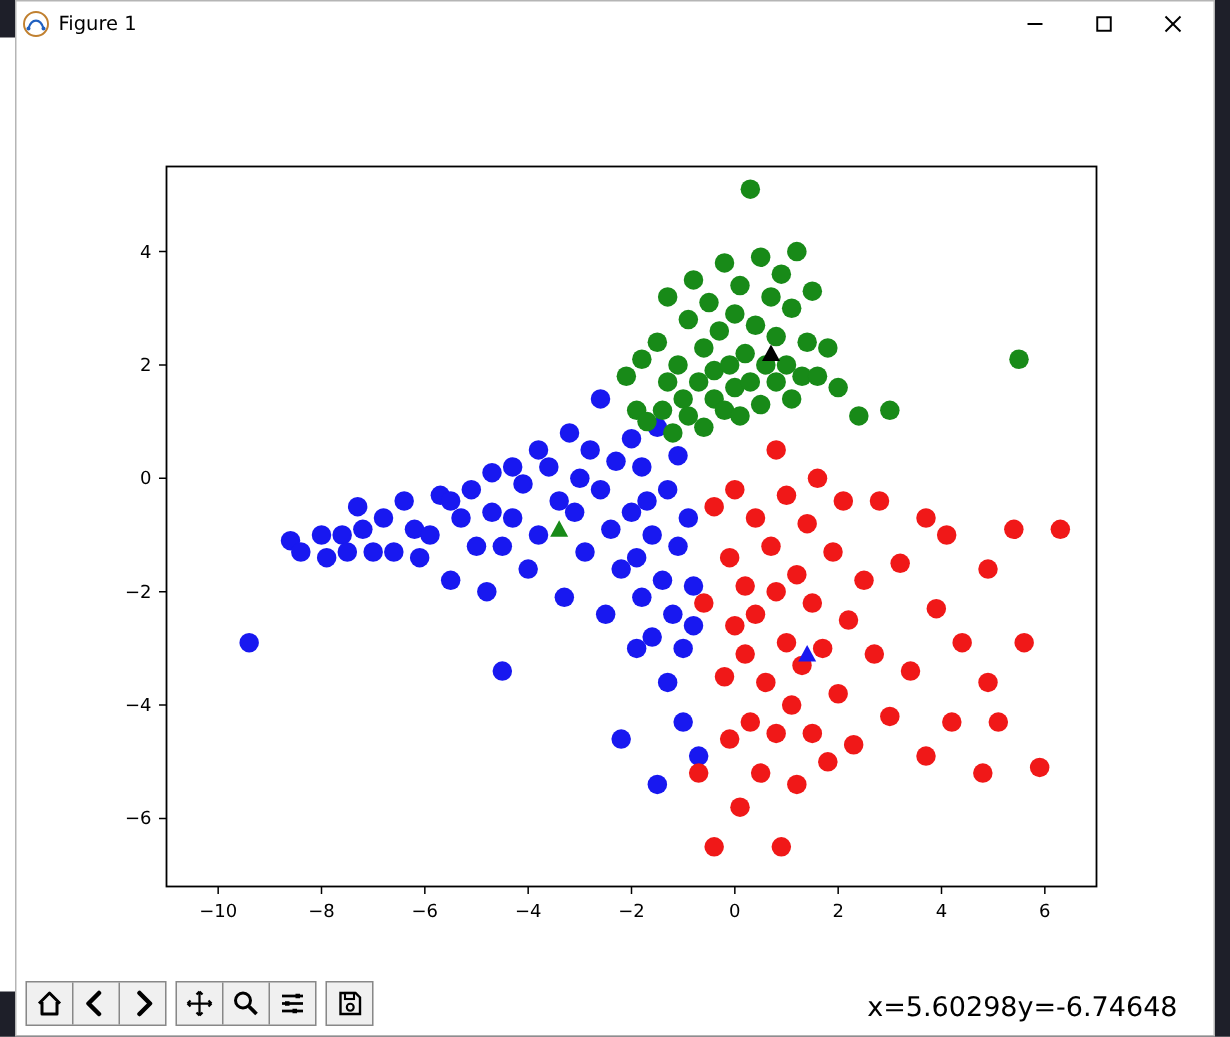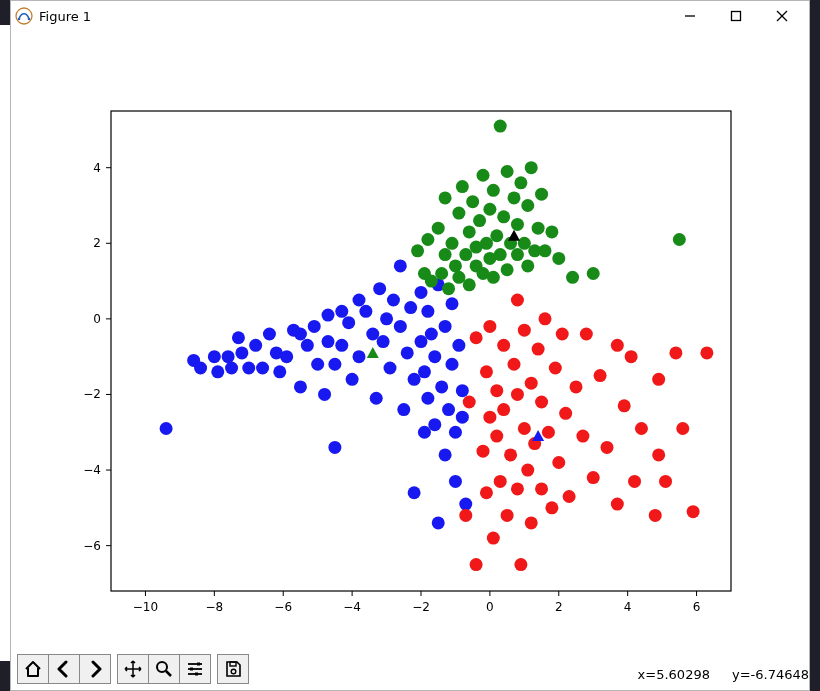--- a/index.html
+++ b/index.html
@@ -11,21 +11,21 @@
   .titlebar .app-icon{width:18px;height:18px;margin-right:6px;}
   .titlebar .app-title{flex:0 0 auto;font-size:13px;}
   .titlebar .spacer{flex:1 1 auto;}
   .win-btn{width:46px;height:30px;display:flex;align-items:center;justify-content:center;color:#000;}
   .plot-area{position:absolute;left:0;top:30px;right:0;bottom:40px;}
   .plot-svg{width:100%;height:100%;display:block;}
   .toolbar{position:absolute;left:6px;bottom:6px;height:30px;display:flex;align-items:center;gap:6px;}
   .tbgrp{display:flex;border:1px solid #888;background:#f0f0f0;}
   .tbtn{width:30px;height:28px;display:flex;align-items:center;justify-content:center;border-right:1px solid #888;color:#000;}
   .tbtn:last-child{border-right:none;}
-  .status{position:absolute;right:0;bottom:8px;color:#000;font-size:13px;display:flex;gap:22px;}
+  .status{position:absolute;right:24px;bottom:8px;color:#000;font-size:18px;display:flex;}
   .axis text{font-size:12px;fill:#000;}
 </style>
 </head>
 <body>
 <div id="outer">
   <div class="bg-strip-left"></div>
   <div class="bg-bits"></div>
 
   <div class="figwin">
 

